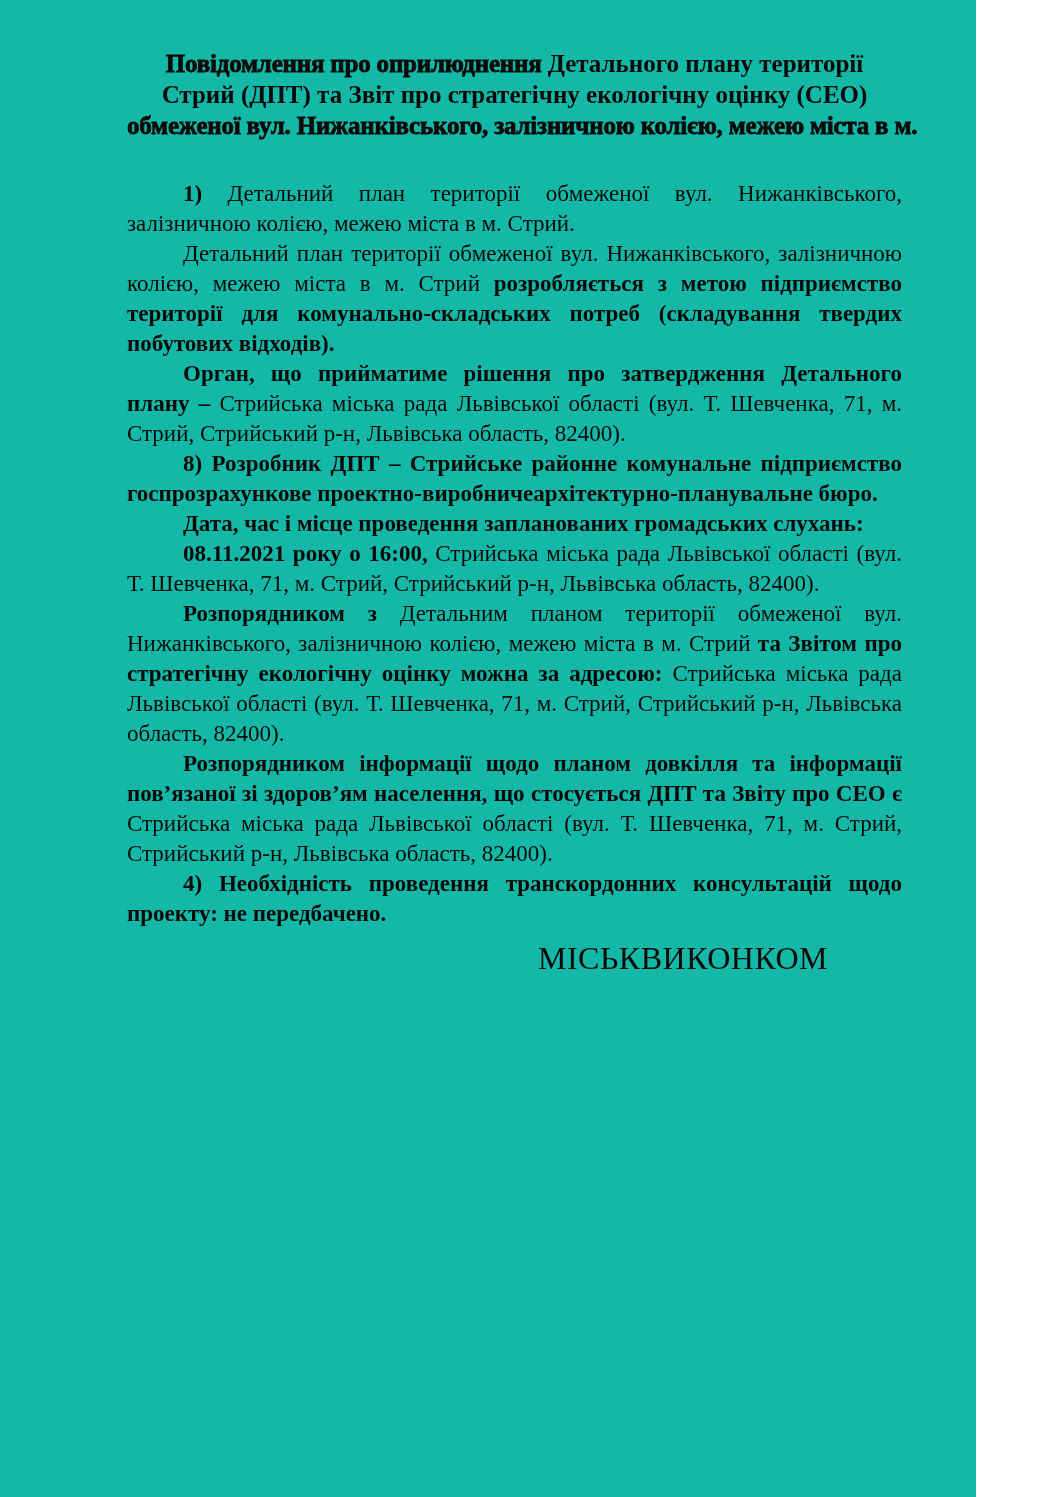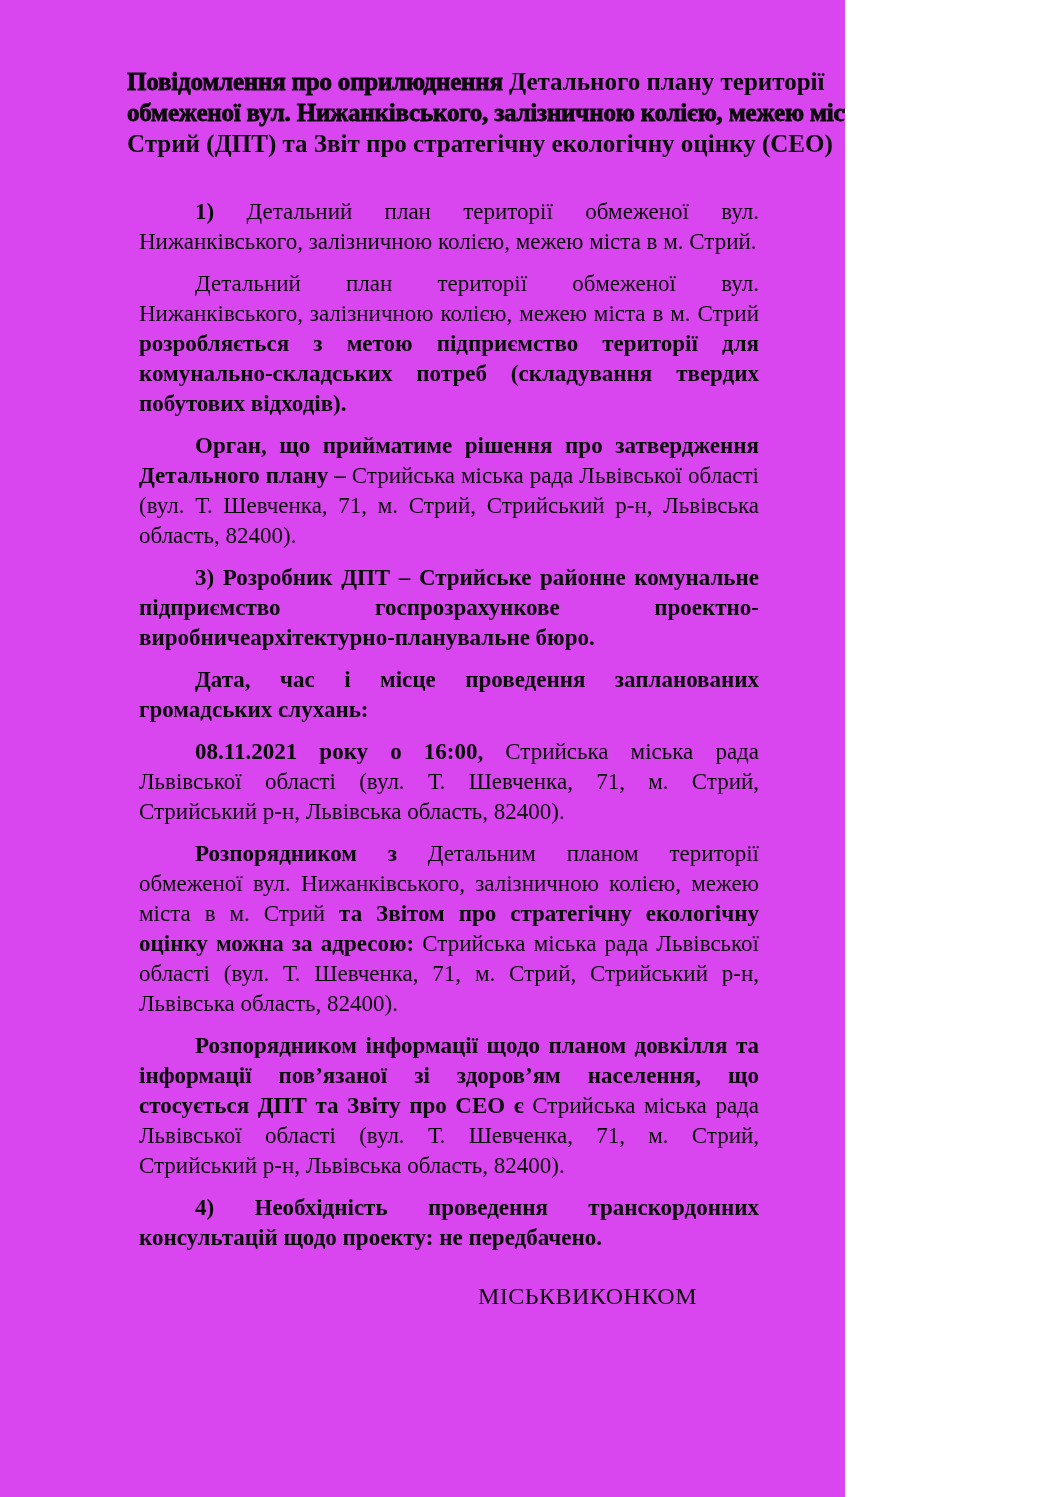--- a/index.html
+++ b/index.html
@@ -2,78 +2,78 @@
 <html lang="uk"><head>
 <meta charset="utf-8">
 <style>
   html, body {
     margin: 0;
     padding: 0;
     background: #ffffff;
   }
   .page {
     position: relative;
-    width: 845px;
+    width: 976px;
     height: 1497px;
-    background: #d946ef;
+    background: #14b8a6;
     color: #0a0a0a;
     font-family: "Liberation Serif", "DejaVu Serif", serif;
     box-sizing: border-box;
-    padding: 66px 74px 0 127px;
+    padding: 48px 74px 0 127px;
     overflow: hidden;
   }
   .doc-title {
     text-align: center;
     font-weight: bold;
     font-size: 25px;
     line-height: 31px;
     margin: 0 0 38px 0;
   }
   .doc-title .tline {
     white-space: nowrap;
   }
   .heavy {
     -webkit-text-stroke: 0.8px currentColor;
     letter-spacing: -0.2px;
   }
   p.body-par {
-    margin: 12px;
+    margin: 0;
     font-size: 23px;
     line-height: 30px;
     text-align: justify;
     text-indent: 56px;
   }
   .b { font-weight: bold; }
   .signature {
-    margin-top: 28px;
-    font-size: 24px;
+    margin-top: 14px;
+    font-size: 32px;
     line-height: 30px;
     text-align: right;
     padding-right: 74px;
     letter-spacing: 0.5px;
   }
 </style>
 </head>
 <body>
 
 <div class="page">
 
   <div class="doc-title">
     <div class="tline"><span class="heavy">Повідомлення про оприлюднення </span><span>Детального плану території</span></div>
+    <div class="tline"><span>Стрий (ДПТ) та Звіт про стратегічну екологічну оцінку (СЕО)</span></div>
     <div class="tline"><span class="heavy">обмеженої вул. Нижанківського, залізничною колією, межею міста в м.</span></div>
-    <div class="tline"><span>Стрий (ДПТ) та Звіт про стратегічну екологічну оцінку (СЕО)</span></div>
   </div>
 
   <p class="body-par"><span class="b">1) </span><span>Детальний план території обмеженої вул. Нижанківського, залізничною колією, межею міста в м. Стрий.</span></p>
 
   <p class="body-par"><span>Детальний план території обмеженої вул. Нижанківського, залізничною колією, межею міста в м. Стрий </span><span class="b">розробляється з метою підприємство території для комунально-складських потреб (складування твердих побутових відходів).</span></p>
 
   <p class="body-par"><span class="b">Орган, що прийматиме рішення про затвердження Детального плану – </span><span>Стрийська міська рада Львівської області (вул. Т. Шевченка, 71, м. Стрий, Стрийський р-н, Львівська область, 82400).</span></p>
 
-  <p class="body-par"><span class="b">3) Розробник ДПТ – Стрийське районне комунальне підприємство госпрозрахункове проектно-виробничеархітектурно-планувальне бюро.</span></p>
+  <p class="body-par"><span class="b">8) Розробник ДПТ – Стрийське районне комунальне підприємство госпрозрахункове проектно-виробничеархітектурно-планувальне бюро.</span></p>
 
 
 
   <p class="body-par"><span class="b">Дата, час і місце проведення запланованих громадських слухань:</span></p>
 
   <p class="body-par"><span class="b">08.11.2021 року о 16:00, </span><span>Стрийська міська рада Львівської області (вул. Т. Шевченка, 71, м. Стрий, Стрийський р-н, Львівська область, 82400).</span></p>
 
   <p class="body-par"><span class="b">Розпорядником з </span><span>Детальним планом території обмеженої вул. Нижанківського, залізничною колією, межею міста в м. Стрий </span><span class="b">та Звітом про стратегічну екологічну оцінку можна за адресою: </span><span>Стрийська міська рада Львівської області (вул. Т. Шевченка, 71, м. Стрий, Стрийський р-н, Львівська область, 82400).</span></p>
 
   <p class="body-par"><span class="b">Розпорядником інформації щодо планом довкілля та інформації пов’язаної зі здоров’ям населення, що стосується ДПТ та Звіту про СЕО є </span><span>Стрийська міська рада Львівської області (вул. Т. Шевченка, 71, м. Стрий, Стрийський р-н, Львівська область, 82400).</span></p>

